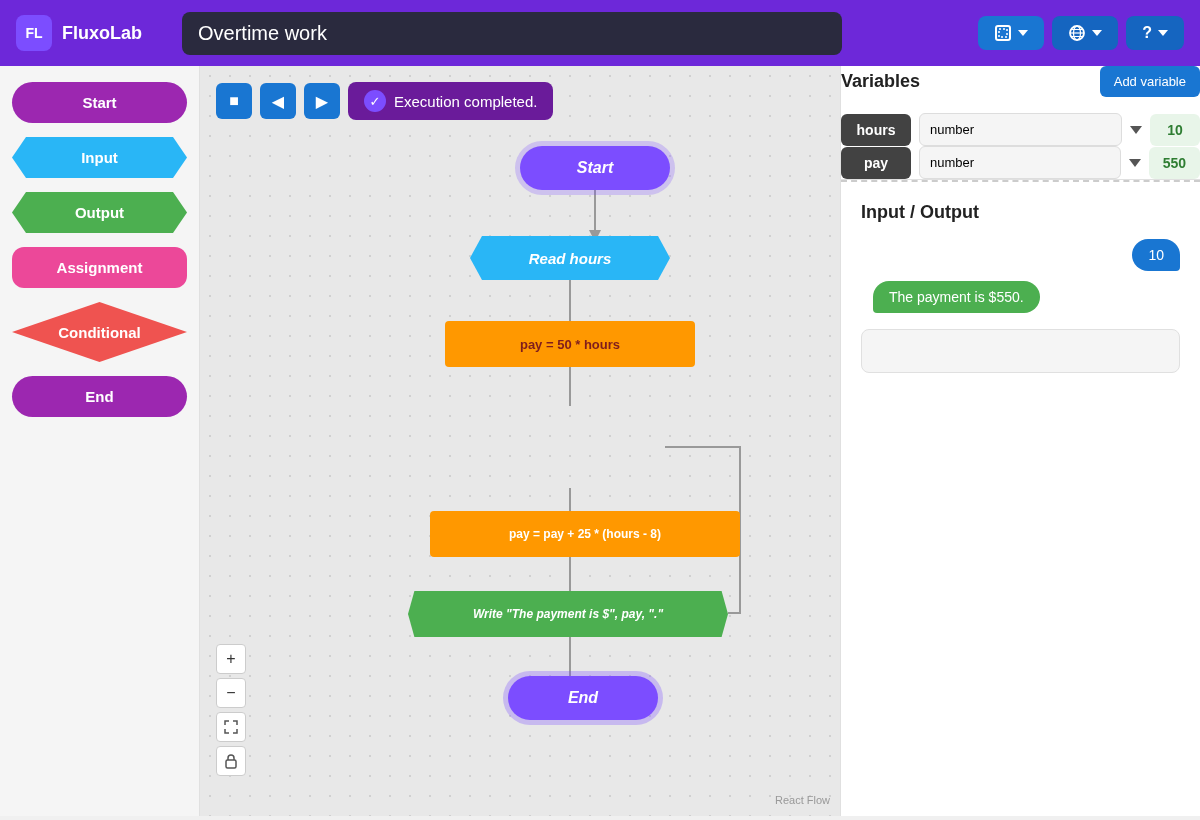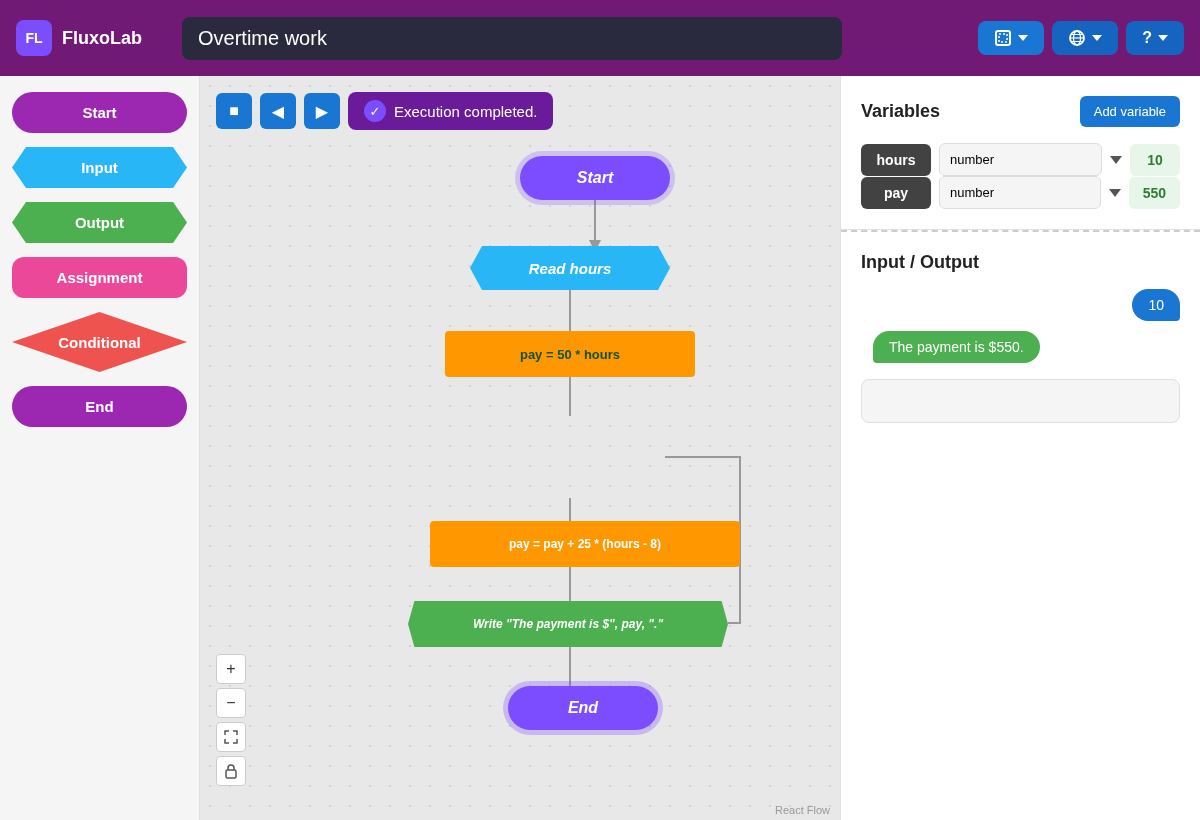--- a/index.html
+++ b/index.html
@@ -1,21 +1,21 @@
 <!DOCTYPE html>
 <html><head>
   <meta charset="utf-8">
   <style>
     * { box-sizing: border-box; margin: 0; padding: 0; }
     body { font-family: 'Segoe UI', Arial, sans-serif; background: #f0f0f0; width: 1200px; height: 820px; overflow: hidden; }
 
     
     .header {
-      background: #701a75;
-      height: 76px;
+      background: #6d28d9;
+      height: 66px;
       display: flex;
       align-items: center;
       padding: 0 16px;
       gap: 16px;
     }
     .logo-area {
       display: flex;
       align-items: center;
       gap: 10px;
       color: white;
@@ -194,21 +194,20 @@
     
     .right-panel {
       width: 360px;
       background: white;
       border-left: 1px solid #e0e0e0;
       display: flex;
       flex-direction: column;
     }
 
     .variables-section {
-      padding: 20px;
       border-bottom: 1px solid #e0e0e0;
       flex: 0 0 auto;
     }
     .variables-header {
       display: flex;
       align-items: center;
       justify-content: space-between;
       margin-bottom: 16px;
     }
     .variables-title {
@@ -353,21 +352,21 @@
       font-size: 15px;
       clip-path: polygon(6% 0%, 94% 0%, 100% 50%, 94% 100%, 6% 100%, 0% 50%);
     }
     .fn-assign1 {
       left: 185px;
       top: 185px;
       width: 250px;
       height: 46px;
       background: #ff9800;
       border-radius: 4px;
-      color: #14532d;
+      color: #7f1d1d;
       font-weight: bold;
       font-size: 13px;
     }
     .fn-cond {
       left: 215px;
       top: 270px;
       width: 190px;
       height: 82px;
       background: #ef5350;
       color: white;

